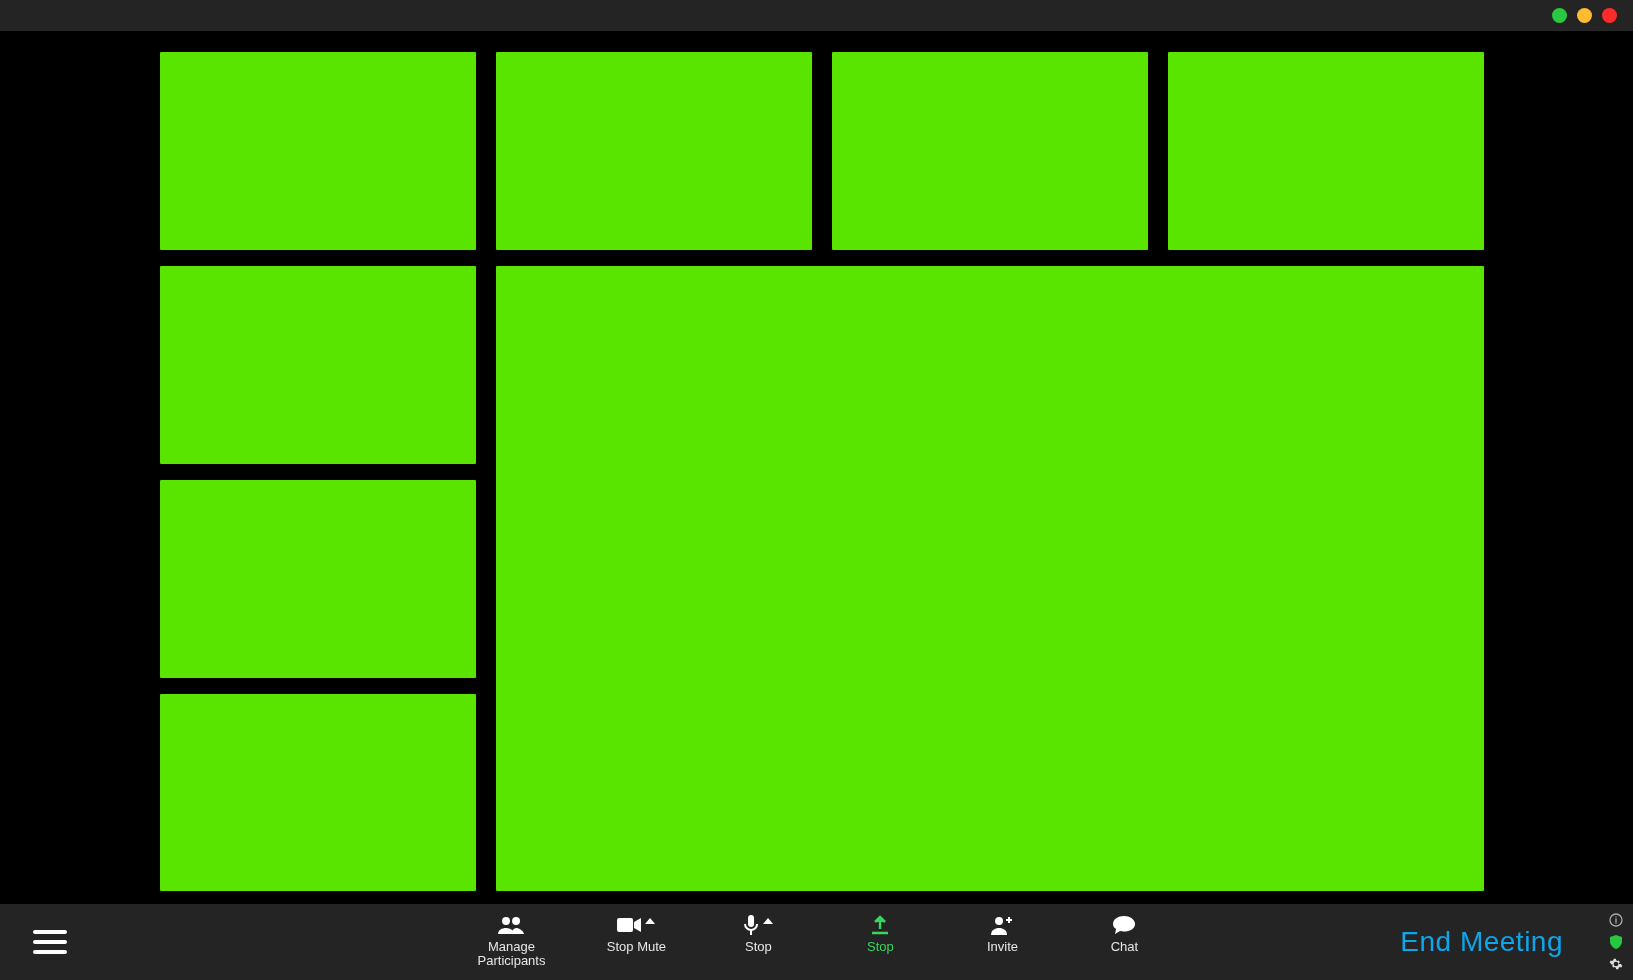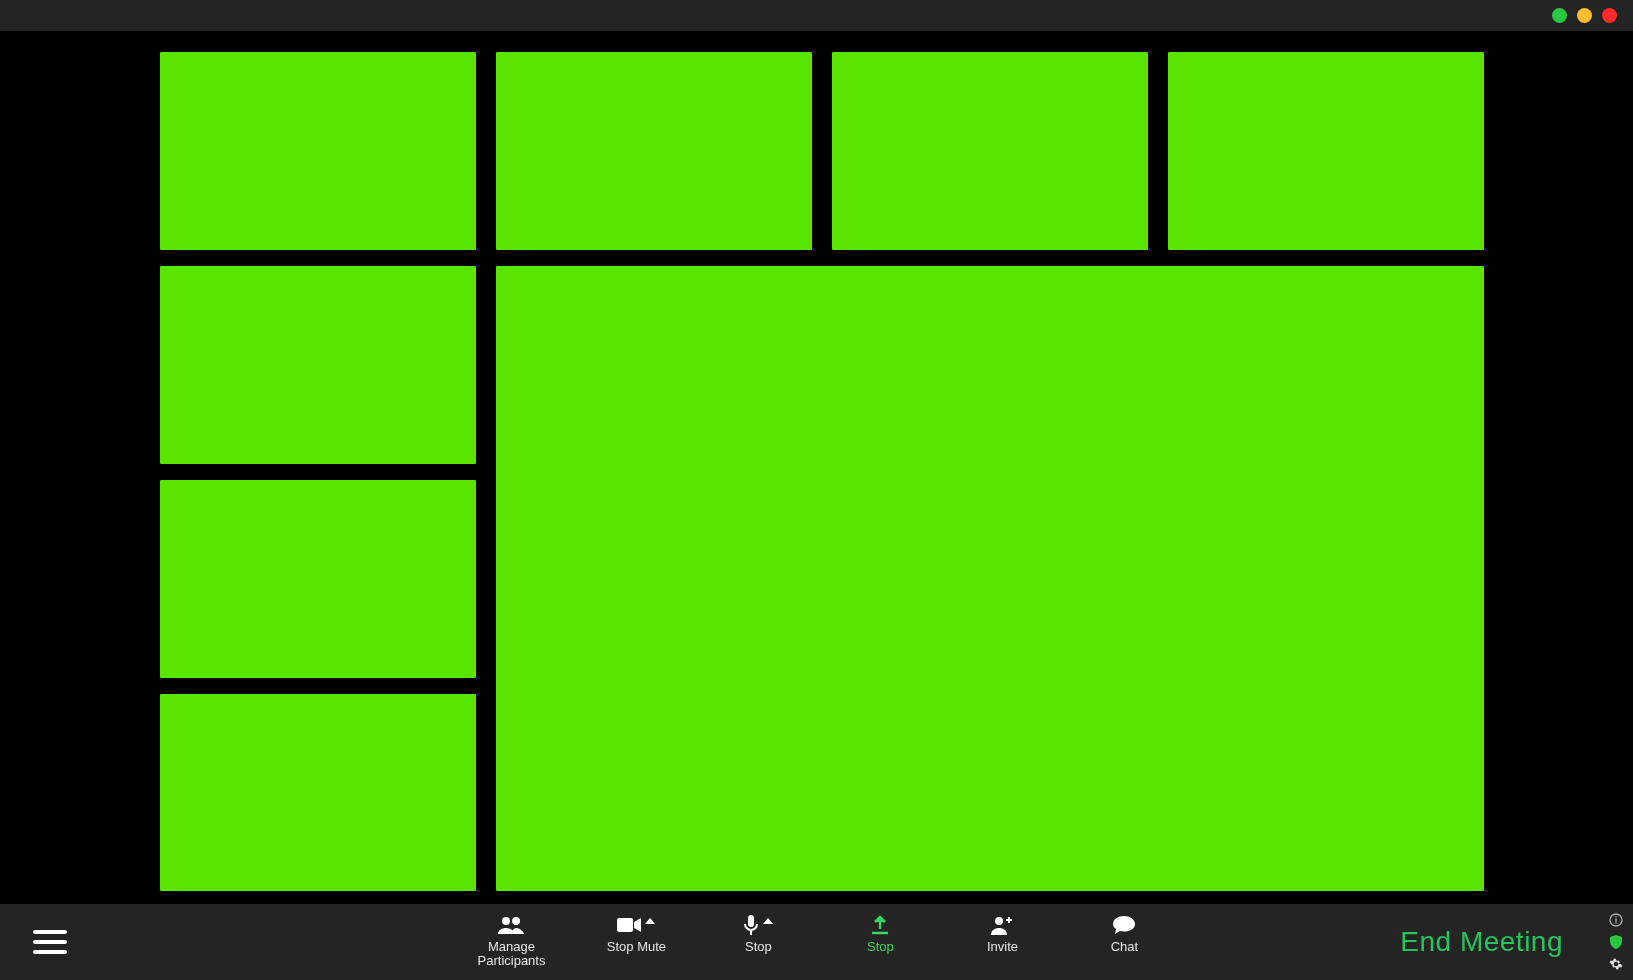--- a/index.html
+++ b/index.html
@@ -117,21 +117,21 @@
     }
     .ctrl svg { display: block; }
     .share-active .icon-row svg { fill: #37d660; stroke: #37d660; }
     .share-active span { color: #37d660; }
 
     .end-meeting {
       position: absolute;
       right: 70px;
       top: 50%;
       transform: translateY(-50%);
-      color: #22c55e;
+      color: #0ea5e9;
       font-size: 28px;
       font-weight: 500;
       cursor: pointer;
       letter-spacing: 0.5px;
     }
     .side-icons {
       position: absolute;
       right: 10px;
       top: 50%;
       transform: translateY(-50%);

